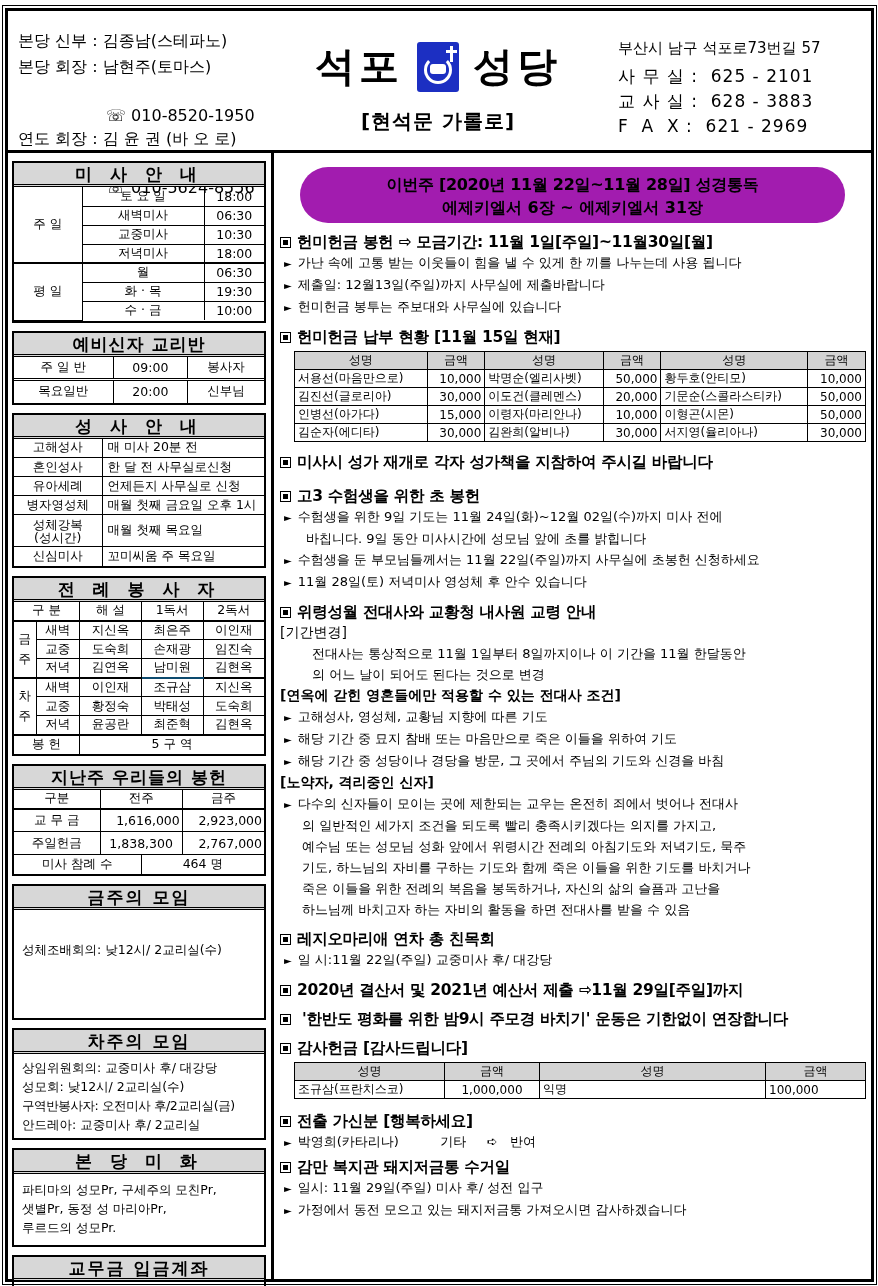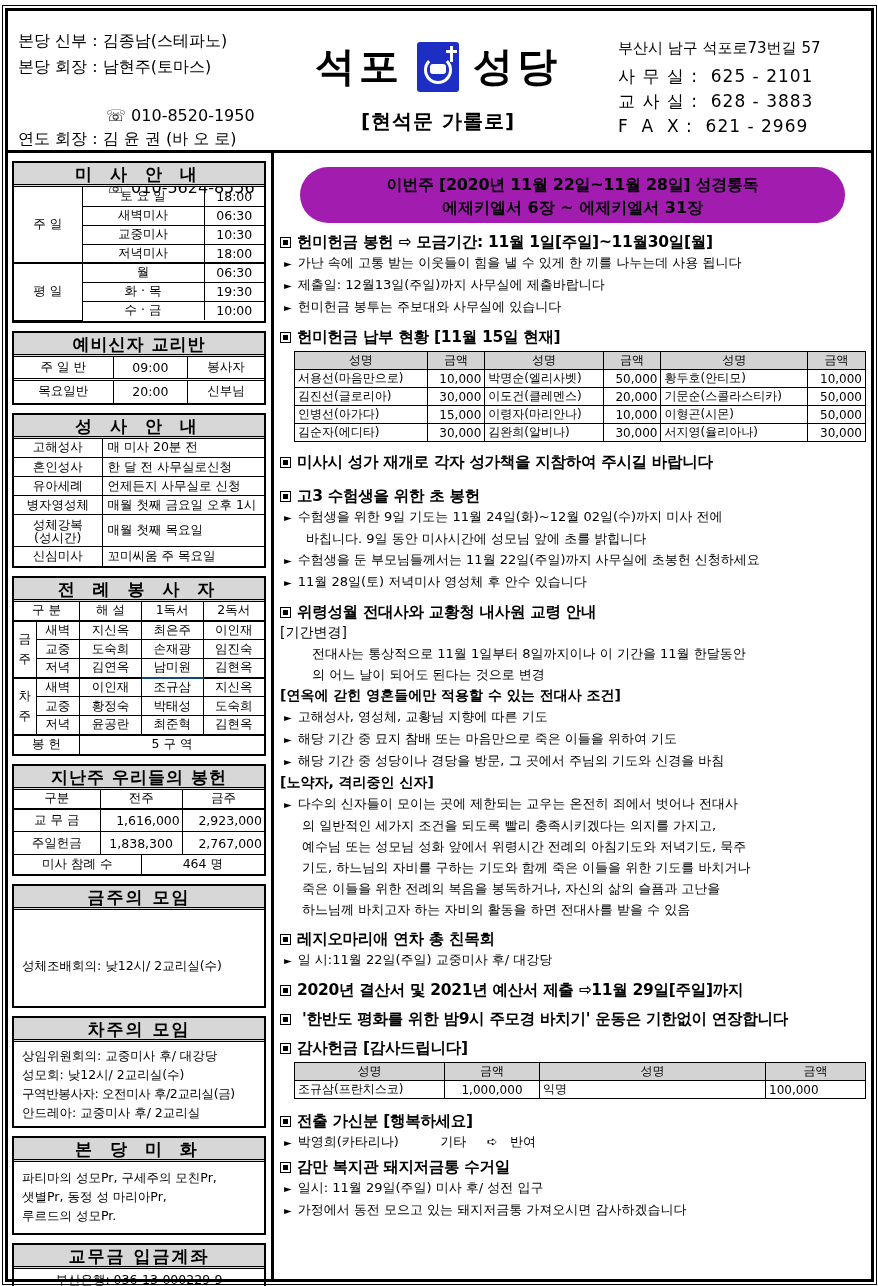--- a/index.html
+++ b/index.html
@@ -274,21 +274,21 @@
         <tr>
                 <td colspan="2">미사 참례 수</td>
                 <td colspan="2">464   명</td>
               </tr>
       </tbody>
           </table>
     </div>
 
     <div class="box">
       <div class="box-title" style="letter-spacing:2px">금주의 모임</div>
-      <div class="box-body" style="height:96px;padding-top:46px">
+      <div class="box-body" style="height:108px;padding-top:30px">
         <div>성체조배회의: 낮12시/ 2교리실(수)</div>
       </div>
     </div>
 
     <div class="box">
       <div class="box-title" style="letter-spacing:2px">차주의 모임</div>
       <div class="box-body">
         <div>상임위원회의: 교중미사 후/ 대강당</div>
         <div>성모회: 낮12시/ 2교리실(수)</div>
         <div style="letter-spacing:-0.4px">구역반봉사자: 오전미사 후/2교리실(금)</div>

